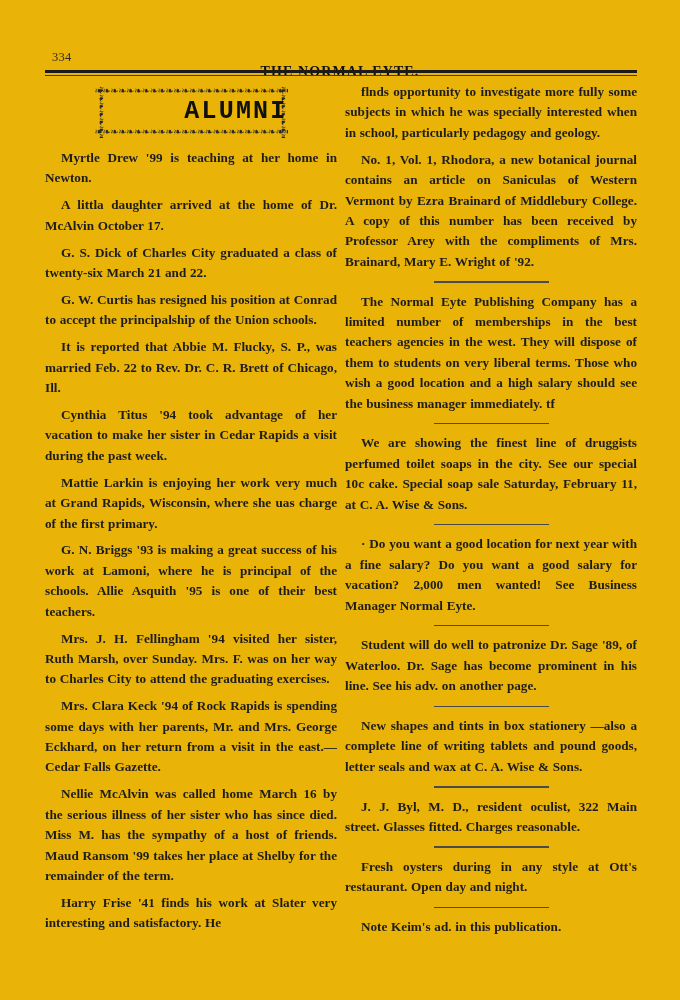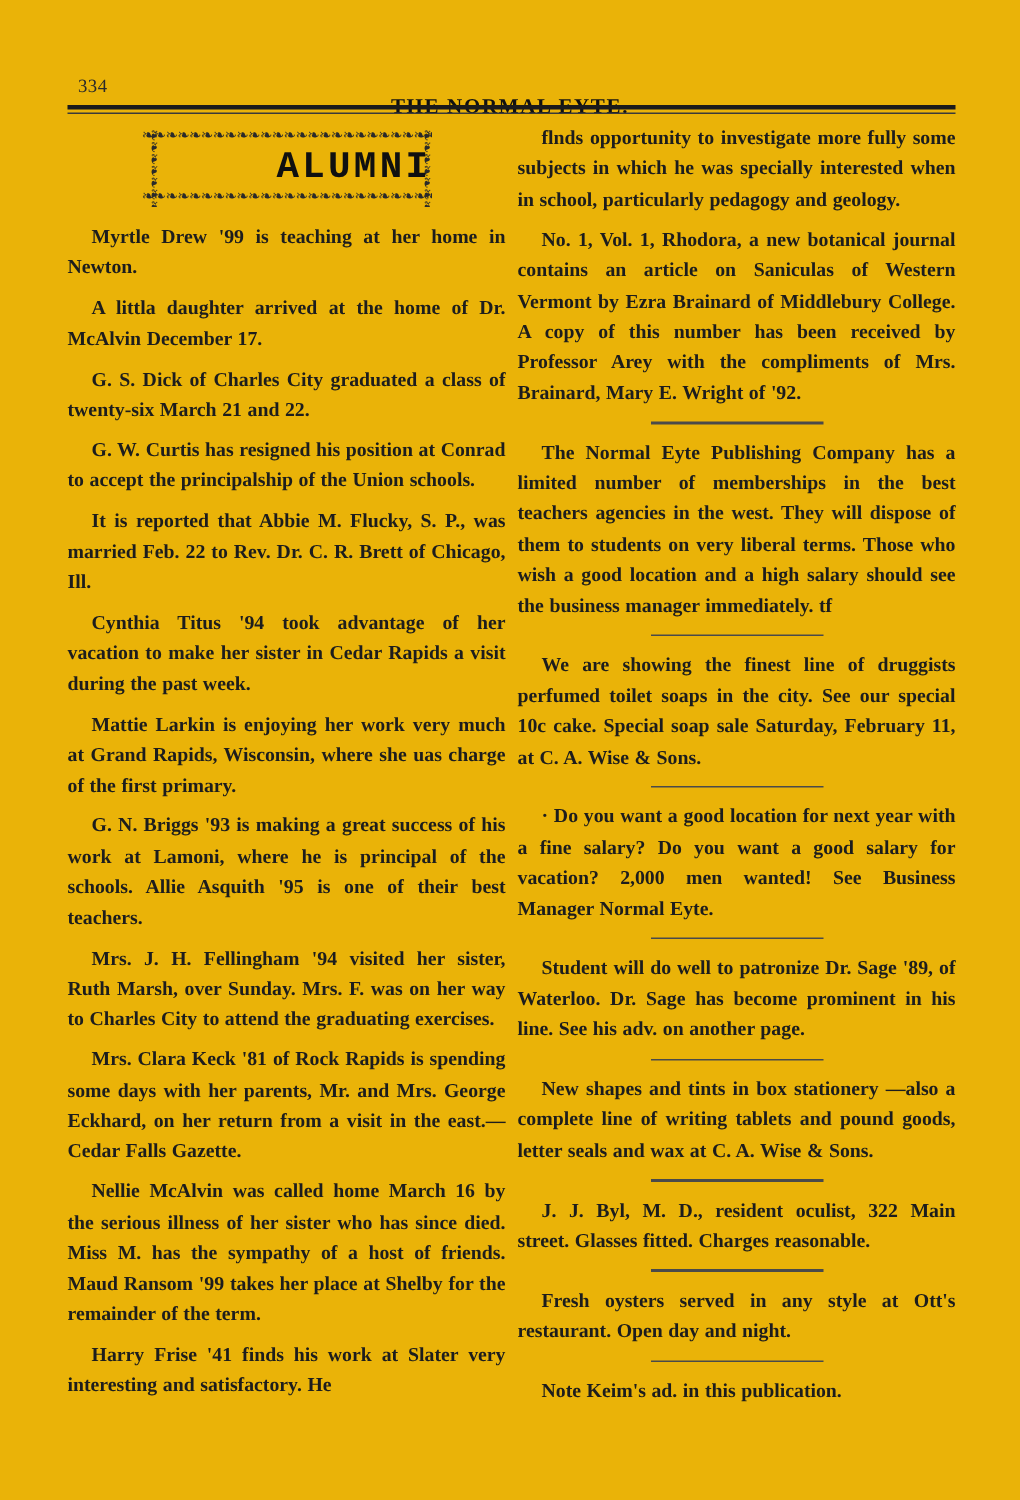--- a/index.html
+++ b/index.html
@@ -172,29 +172,29 @@
           </div>
         <div class="orn orn-right">
             <span class="vstrip">❧❧❧❧❧❧❧❧❧❧</span>
           </div>
       </div>
       <div class="alumni-word">ALUMNI</div>
     </div>
 
     <div>
         <p class="para">Myrtle Drew '99 is teaching at her home in Newton.</p>
-        <p class="para">A littla daughter arrived at the home of Dr. McAlvin December 17.</p>
+        <p class="para">A littla daughter arrived at the home of Dr. McAlvin October 17.</p>
         <p class="para">G. S. Dick of Charles City graduated a class of twenty-six March 21 and 22.</p>
         <p class="para">G. W. Curtis has resigned his position at Conrad to accept the principalship of the Union schools.</p>
         <p class="para">It is reported that Abbie M. Flucky, S. P., was married Feb. 22 to Rev. Dr. C. R. Brett of Chicago, Ill.</p>
         <p class="para">Cynthia Titus '94 took advantage of her vacation to make her sister in Cedar Rapids a visit during the past week.</p>
         <p class="para">Mattie Larkin is enjoying her work very much at Grand Rapids, Wisconsin, where she uas charge of the first primary.</p>
         <p class="para">G. N. Briggs '93 is making a great success of his work at Lamoni, where he is principal of the schools. Allie Asquith '95 is one of their best teachers.</p>
         <p class="para">Mrs. J. H. Fellingham '94 visited her sister, Ruth Marsh, over Sunday. Mrs. F. was on her way to Charles City to attend the graduating exercises.</p>
-        <p class="para">Mrs. Clara Keck '81 of Rock Rapids is spending some days with her parents, Mr. and Mrs. George Eckhard, on her return from a visit in the east.—Cedar Falls Gazette.</p>
+        <p class="para">Mrs. Clara Keck '94 of Rock Rapids is spending some days with her parents, Mr. and Mrs. George Eckhard, on her return from a visit in the east.—Cedar Falls Gazette.</p>
         <p class="para">Nellie McAlvin was called home March 16 by the serious illness of her sister who has since died. Miss M. has the sympathy of a host of friends. Maud Ransom '99 takes her place at Shelby for the remainder of the term.</p>
         <p class="para">Harry Frise '41 finds his work at Slater very interesting and satisfactory. He</p>
       </div>
   </div>
 
   <div class="col col-right">
     <div>
         <p class="para">flnds opportunity to investigate more fully some subjects in which he was specially interested when in school, particularly pedagogy and geology.</p>
         <p class="para">No. 1, Vol. 1, Rhodora, a new botanical journal contains an article on Saniculas of Western Vermont by Ezra Brainard of Middlebury College. A copy of this number has been received by Professor Arey with the compliments of Mrs. Brainard, Mary E. Wright of '92.</p>
       </div>
@@ -205,19 +205,19 @@
         <p class="para">We are showing the finest line of druggists perfumed toilet soaps in the city. See our special 10c cake. Special soap sale Saturday, February 11, at C. A. Wise &amp; Sons.</p>
         <div class="ad-sep"></div>
         <p class="para">· Do you want a good location for next year with a fine salary? Do you want a good salary for vacation? 2,000 men wanted! See Business Manager Normal Eyte.</p>
         <div class="ad-sep"></div>
         <p class="para">Student will do well to patronize Dr. Sage '89, of Waterloo. Dr. Sage has become prominent in his line. See his adv. on another page.</p>
         <div class="ad-sep"></div>
         <p class="para">New shapes and tints in box stationery —also a complete line of writing tablets and pound goods, letter seals and wax at C. A. Wise &amp; Sons.</p>
         <div class="ad-sep"></div>
         <p class="para">J. J. Byl, M. D., resident oculist, 322 Main street. Glasses fitted. Charges reasonable.</p>
         <div class="ad-sep"></div>
-        <p class="para">Fresh oysters served in any style at Ott's restaurant. Open day and night.</p>
+        <p class="para">Fresh oysters during in any style at Ott's restaurant. Open day and night.</p>
         <div class="ad-sep"></div>
         <p class="para">Note Keim's ad. in this publication.</p>
       </div>
   </div>
 
 </div>
 
 </body></html>

